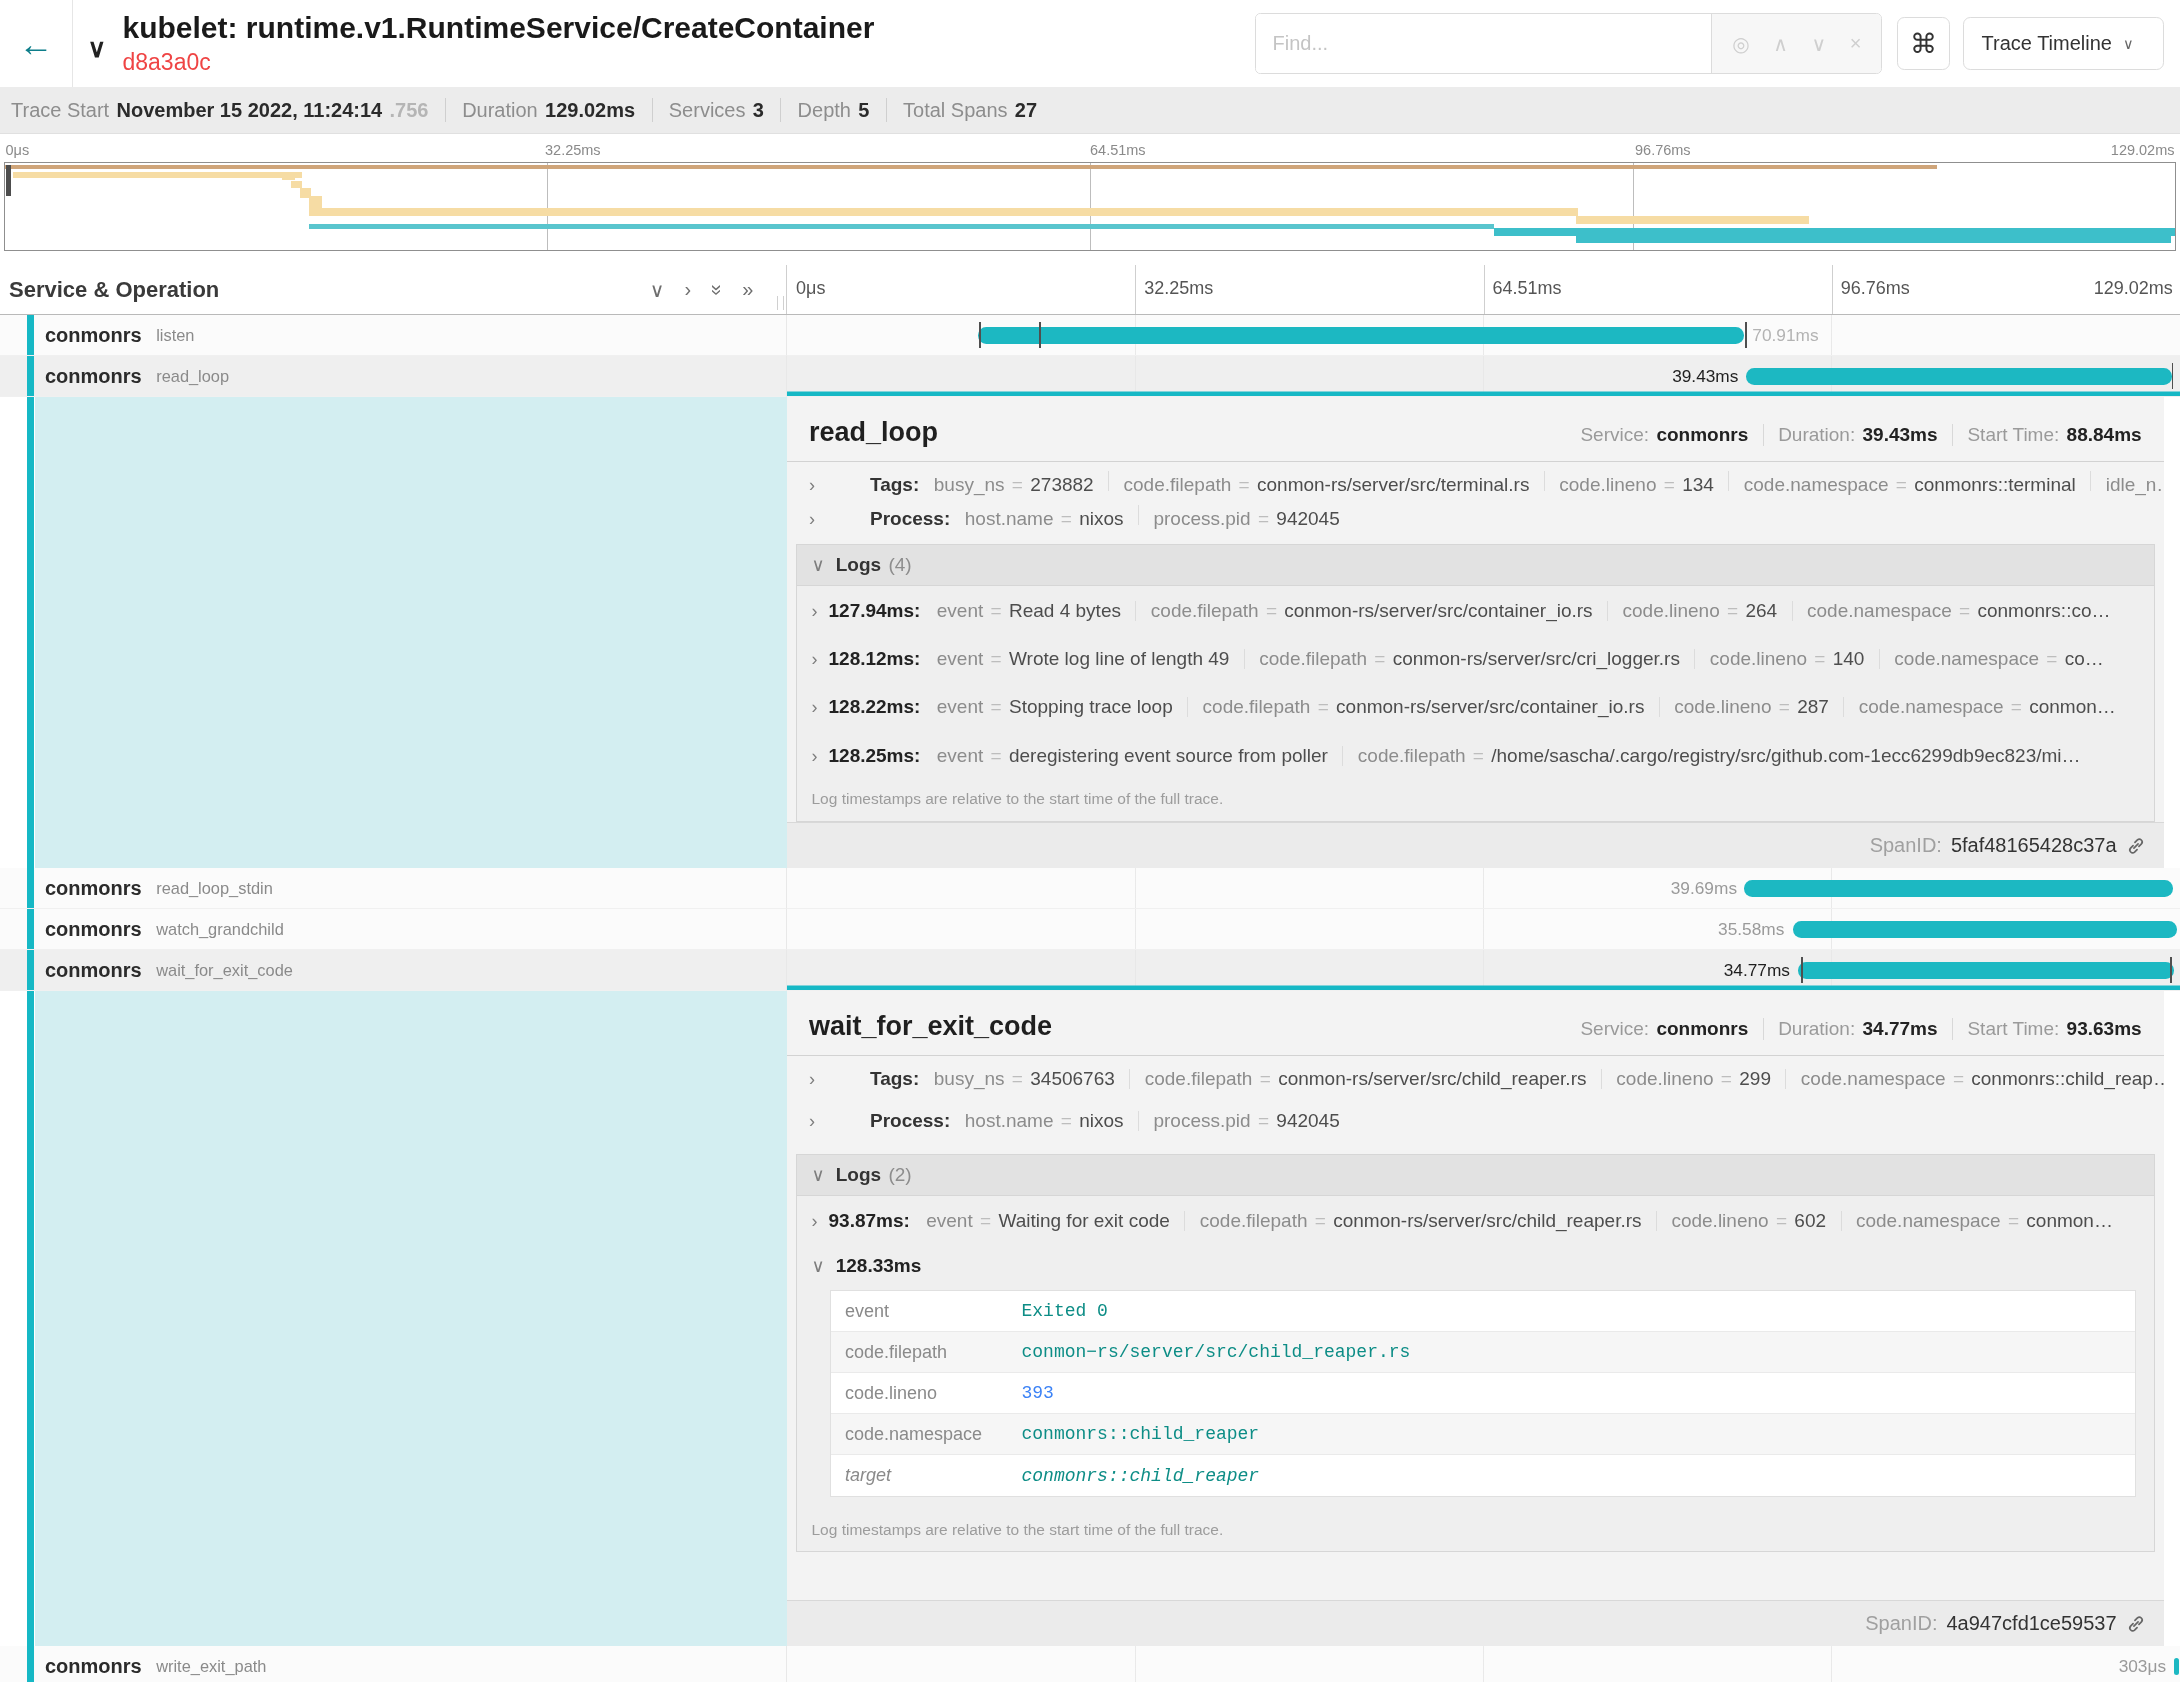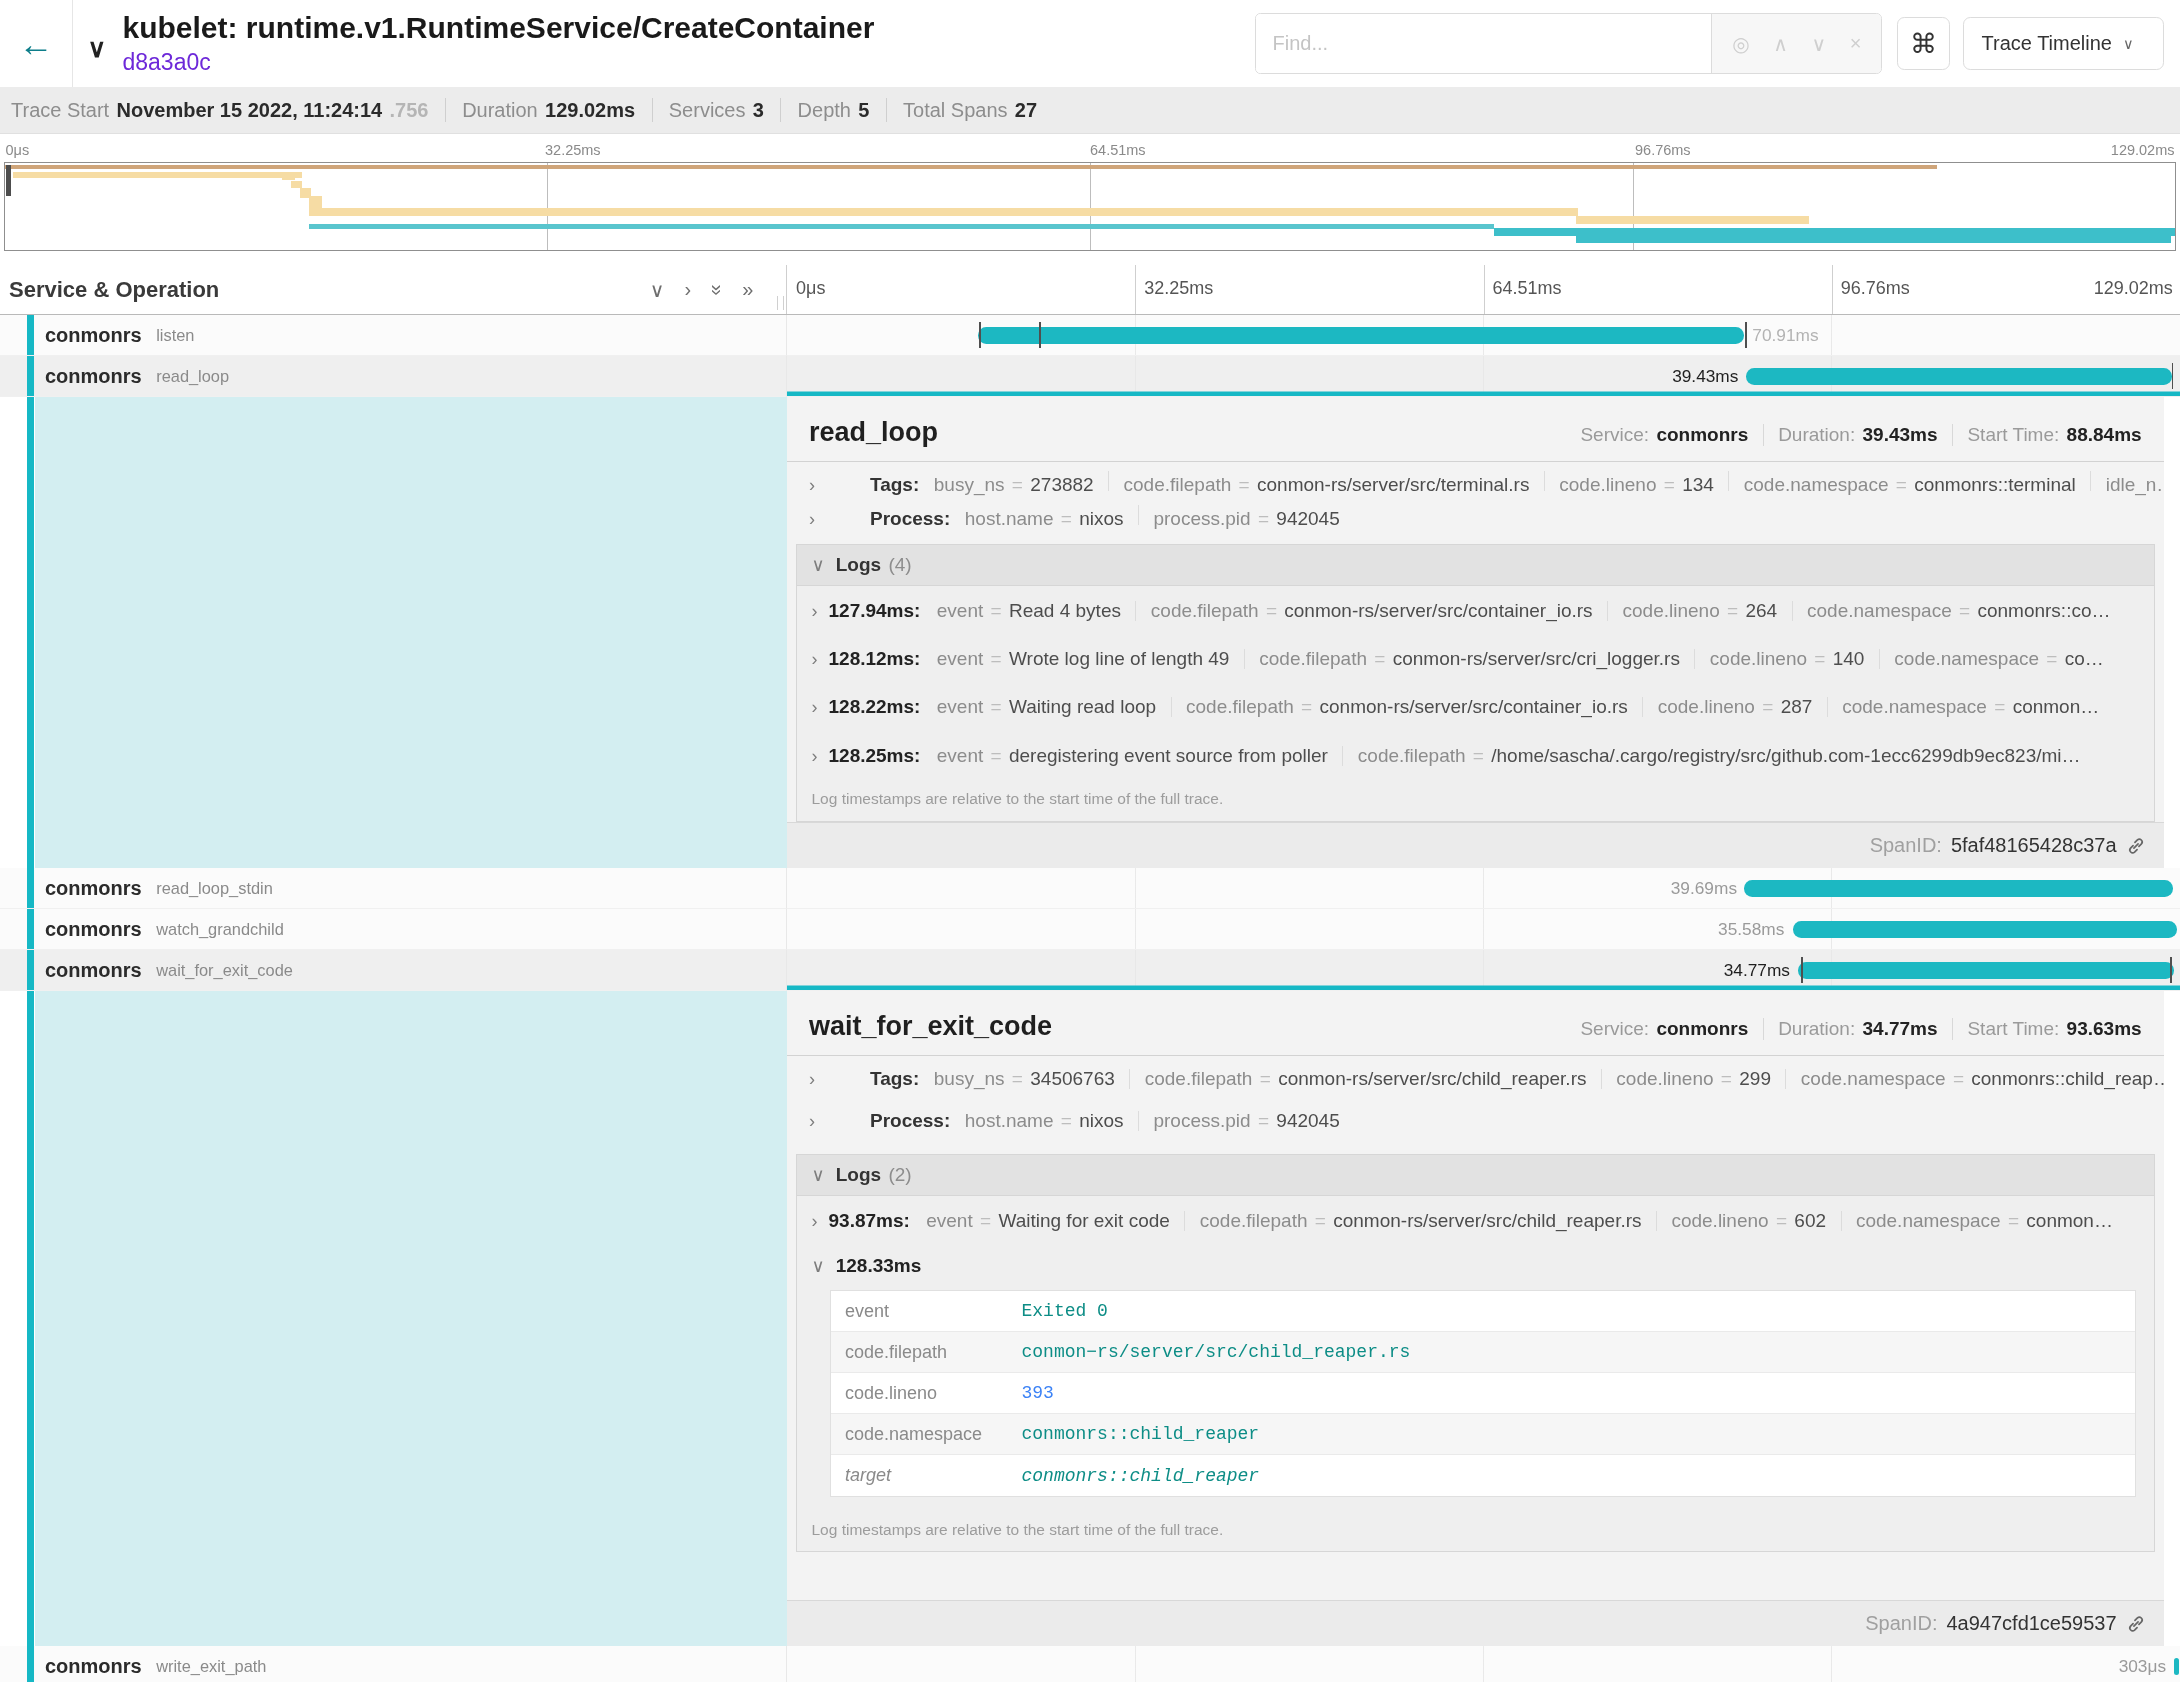--- a/index.html
+++ b/index.html
@@ -8,21 +8,21 @@
   .app { position:relative; width:2180px; height:1683px; }
 
   
   .topbar { position:absolute; top:0; left:0; right:0; height:87px; background:#fff;
             display:flex; align-items:center; }
   .back-btn { width:73px; height:87px; background:#fff; border:none; border-right:0.9px solid #e6e6e6;
               font-size:35px; color:#0d7e8a; cursor:pointer; }
   .collapse-chev { font-size:25.5px; font-weight:bold; color:#222; margin:9px 7.3px 0 14.5px; }
   .titleblock { margin-left:9px; flex:0 1 auto; min-width:0; }
   .titleblock h1 { font-size:30px; font-weight:600; color:#1a1a1a; line-height:1.15; white-space:nowrap; }
-  .trace-id { font-size:23px; color:#6d28d9; margin-top:2.7px; }
+  .trace-id { font-size:23px; color:#ef4444; margin-top:2.7px; }
   .spacer { flex:1; }
   .findgroup { display:flex; height:61px; border:0.9px solid #dcdcdc; border-radius:5.5px; overflow:hidden; background:#fff; }
   .find-input { width:455px; border:none; outline:none; padding:0 16.4px; font-size:20px;
                 font-family:"Liberation Sans", sans-serif; color:#444; }
   .find-input::placeholder { color:#c4c4c4; }
   .findbtns { display:flex; align-items:center; gap:23.6px; padding:0 20px; background:#f7f7f7;
               border-left:0.9px solid #dcdcdc; color:#cfcfcf; font-size:20px; }
   .kbd-btn { width:53px; height:53px; margin-left:14.5px; border:0.9px solid #dcdcdc; border-radius:7.3px;
              background:#fff; font-size:27px; color:#333; cursor:pointer; }
   .viewsel { height:53px; margin:0 16.4px 0 12.7px; padding:0 18px; border:0.9px solid #dcdcdc; border-radius:7.3px;
@@ -393,21 +393,21 @@
                 <i class="eq">=</i>
                 <span class="fv">co…</span>
               </span>
           </div>
           <div class="logrow">
             <span class="chev">›</span>
             <span class="lts">128.22ms:</span>
             <span class="f">
                 <span class="fk">event</span>
                 <i class="eq">=</i>
-                <span class="fv">Waiting read loop</span>
+                <span class="fv">Stopping trace loop</span>
               </span>
             <i class="fsep"></i>
             <span class="f">
                 <span class="fk">code.filepath</span>
                 <i class="eq">=</i>
                 <span class="fv">conmon-rs/server/src/container_io.rs</span>
               </span>
             <i class="fsep"></i>
             <span class="f">
                 <span class="fk">code.lineno</span>

